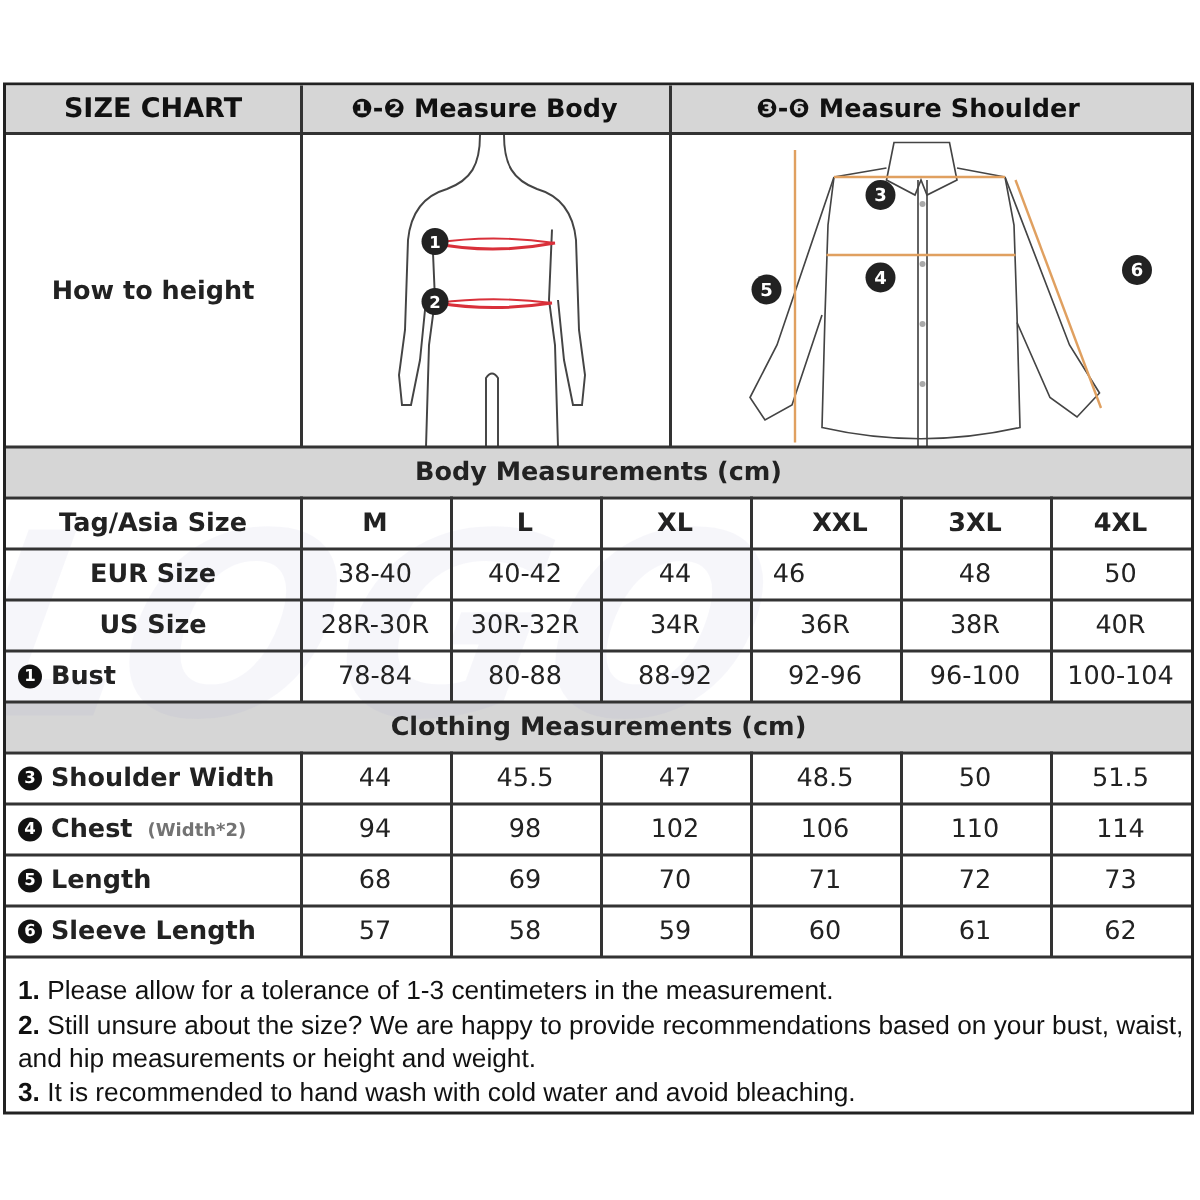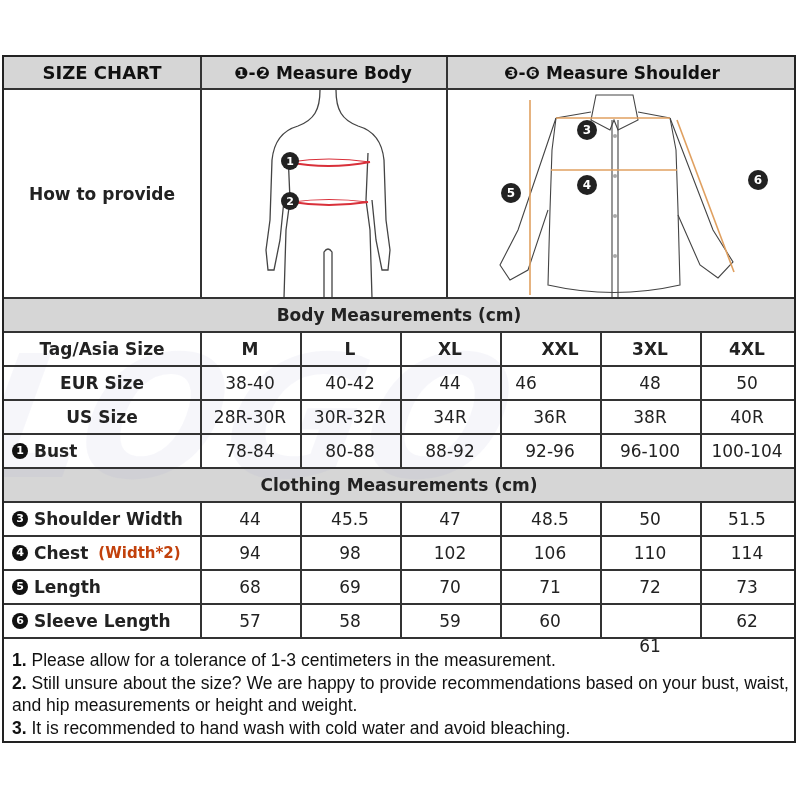--- a/index.html
+++ b/index.html
@@ -10,21 +10,21 @@
   .cell { position:absolute; box-sizing:border-box; display:flex; align-items:center; justify-content:center;
           font-size:17px; color:#222; }
   .hline { position:absolute; left:0; height:2px; background:#333; }
   .vline { position:absolute; width:2px; background:#333; }
   .grey { position:absolute; left:0; background:#d6d6d6; }
   .bold { font-weight:bold; }
   .hdr { font-size:17px; font-weight:bold; color:#111; }
   .lbl { justify-content:flex-start; padding-left:8px; font-weight:bold; font-size:17px; }
   .circ { display:inline-block; width:16px; height:16px; border-radius:50%; background:#111; color:#fff;
           font-size:11px; font-weight:bold; text-align:center; line-height:16px; margin-right:6px; vertical-align:middle; }
-  .orange { color:#c2410c; font-size:15px; font-weight:bold; margin-left:10px; }
+  .orange { color:#737373; font-size:12px; font-weight:bold; margin-left:10px; }
   .notes { position:absolute; left:8px; top:592px; width:780px; font-family:"Liberation Sans", sans-serif;
            font-size:17.5px; line-height:22.5px; color:#111; }
   .notes b { font-weight:bold; }
   .watermark { position:absolute; left:0; top:240px; width:794px; height:300px; opacity:0.08; pointer-events:none; }
 </style>
 </head>
 <body>
 
 <div class="frame">
 
@@ -37,21 +37,21 @@
   </svg>
 
   <div class="cell hdr" style="left:0; top:0; width:196px; height:31px; font-size:18px;">SIZE CHART</div>
   <div class="cell hdr" style="left:196px; top:0; width:246px; height:31px;">
     <span>❶-❷</span>&nbsp;<span>Measure Body</span>
   </div>
   <div class="cell hdr" style="left:434px; top:0; width:348px; height:31px;">
     <span>❸-❻</span>&nbsp;<span>Measure Shoulder</span>
   </div>
 
-  <div class="cell bold" style="left:0; top:33px; width:196px; height:208px;">How to provide</div>
+  <div class="cell bold" style="left:0; top:33px; width:196px; height:208px;">How to height</div>
 
   <svg style="position:absolute; left:198px; top:33px;" width="244" height="208" viewBox="0 0 244 208">
     <g fill="none" stroke="#444" stroke-width="1.3">
       <path d="M118 0 C118 20 112 30 96 36 C82 40 72 50 70 70 L68 130 L64 160 L66 180 L72 180 L78 150 L82 110"></path>
       <path d="M134 0 C134 20 140 30 156 36 C170 40 180 50 182 70 L184 130 L188 160 L186 180 L180 180 L174 150 L170 110"></path>
       <path d="M86 63 L88 110 L84 140 L82 208"></path>
       <path d="M166 63 L164 110 L168 140 L170 208"></path>
       <path d="M122 208 L122 162 Q126 156 130 162 L130 208"></path>
     </g>
     <g stroke="#d9303a" stroke-width="2" fill="none">
@@ -173,21 +173,21 @@
   <div class="cell" style="left:696px; top:513px; width:94px; height:34px;">73</div>
 
   <div class="cell lbl" style="left:0; top:547px; width:196px; height:34px;">
     <span class="circ">6</span>
       <span>Sleeve Length</span>
   </div>
   <div class="cell" style="left:196px; top:547px; width:100px; height:34px;">57</div>
   <div class="cell" style="left:296px; top:547px; width:100px; height:34px;text-align:center;">58</div>
   <div class="cell" style="left:396px; top:547px; width:100px; height:34px;">59</div>
   <div class="cell" style="left:496px; top:547px; width:100px; height:34px;">60</div>
-  <div class="cell" style="left:596px; top:572px; width:100px; height:34px;">61</div>
+  <div class="cell" style="left:596px; top:547px; width:100px; height:34px;">61</div>
   <div class="cell" style="left:696px; top:547px; width:94px; height:34px;">62</div>
 
   <div class="hline" style="top:31px; width:790px;"></div>
   <div class="hline" style="top:240px; width:790px;"></div>
   <div class="hline" style="top:274px; width:790px;"></div>
   <div class="hline" style="top:308px; width:790px;"></div>
   <div class="hline" style="top:342px; width:790px;"></div>
   <div class="hline" style="top:376px; width:790px;"></div>
   <div class="hline" style="top:410px; width:790px;"></div>
   <div class="hline" style="top:444px; width:790px;"></div>

